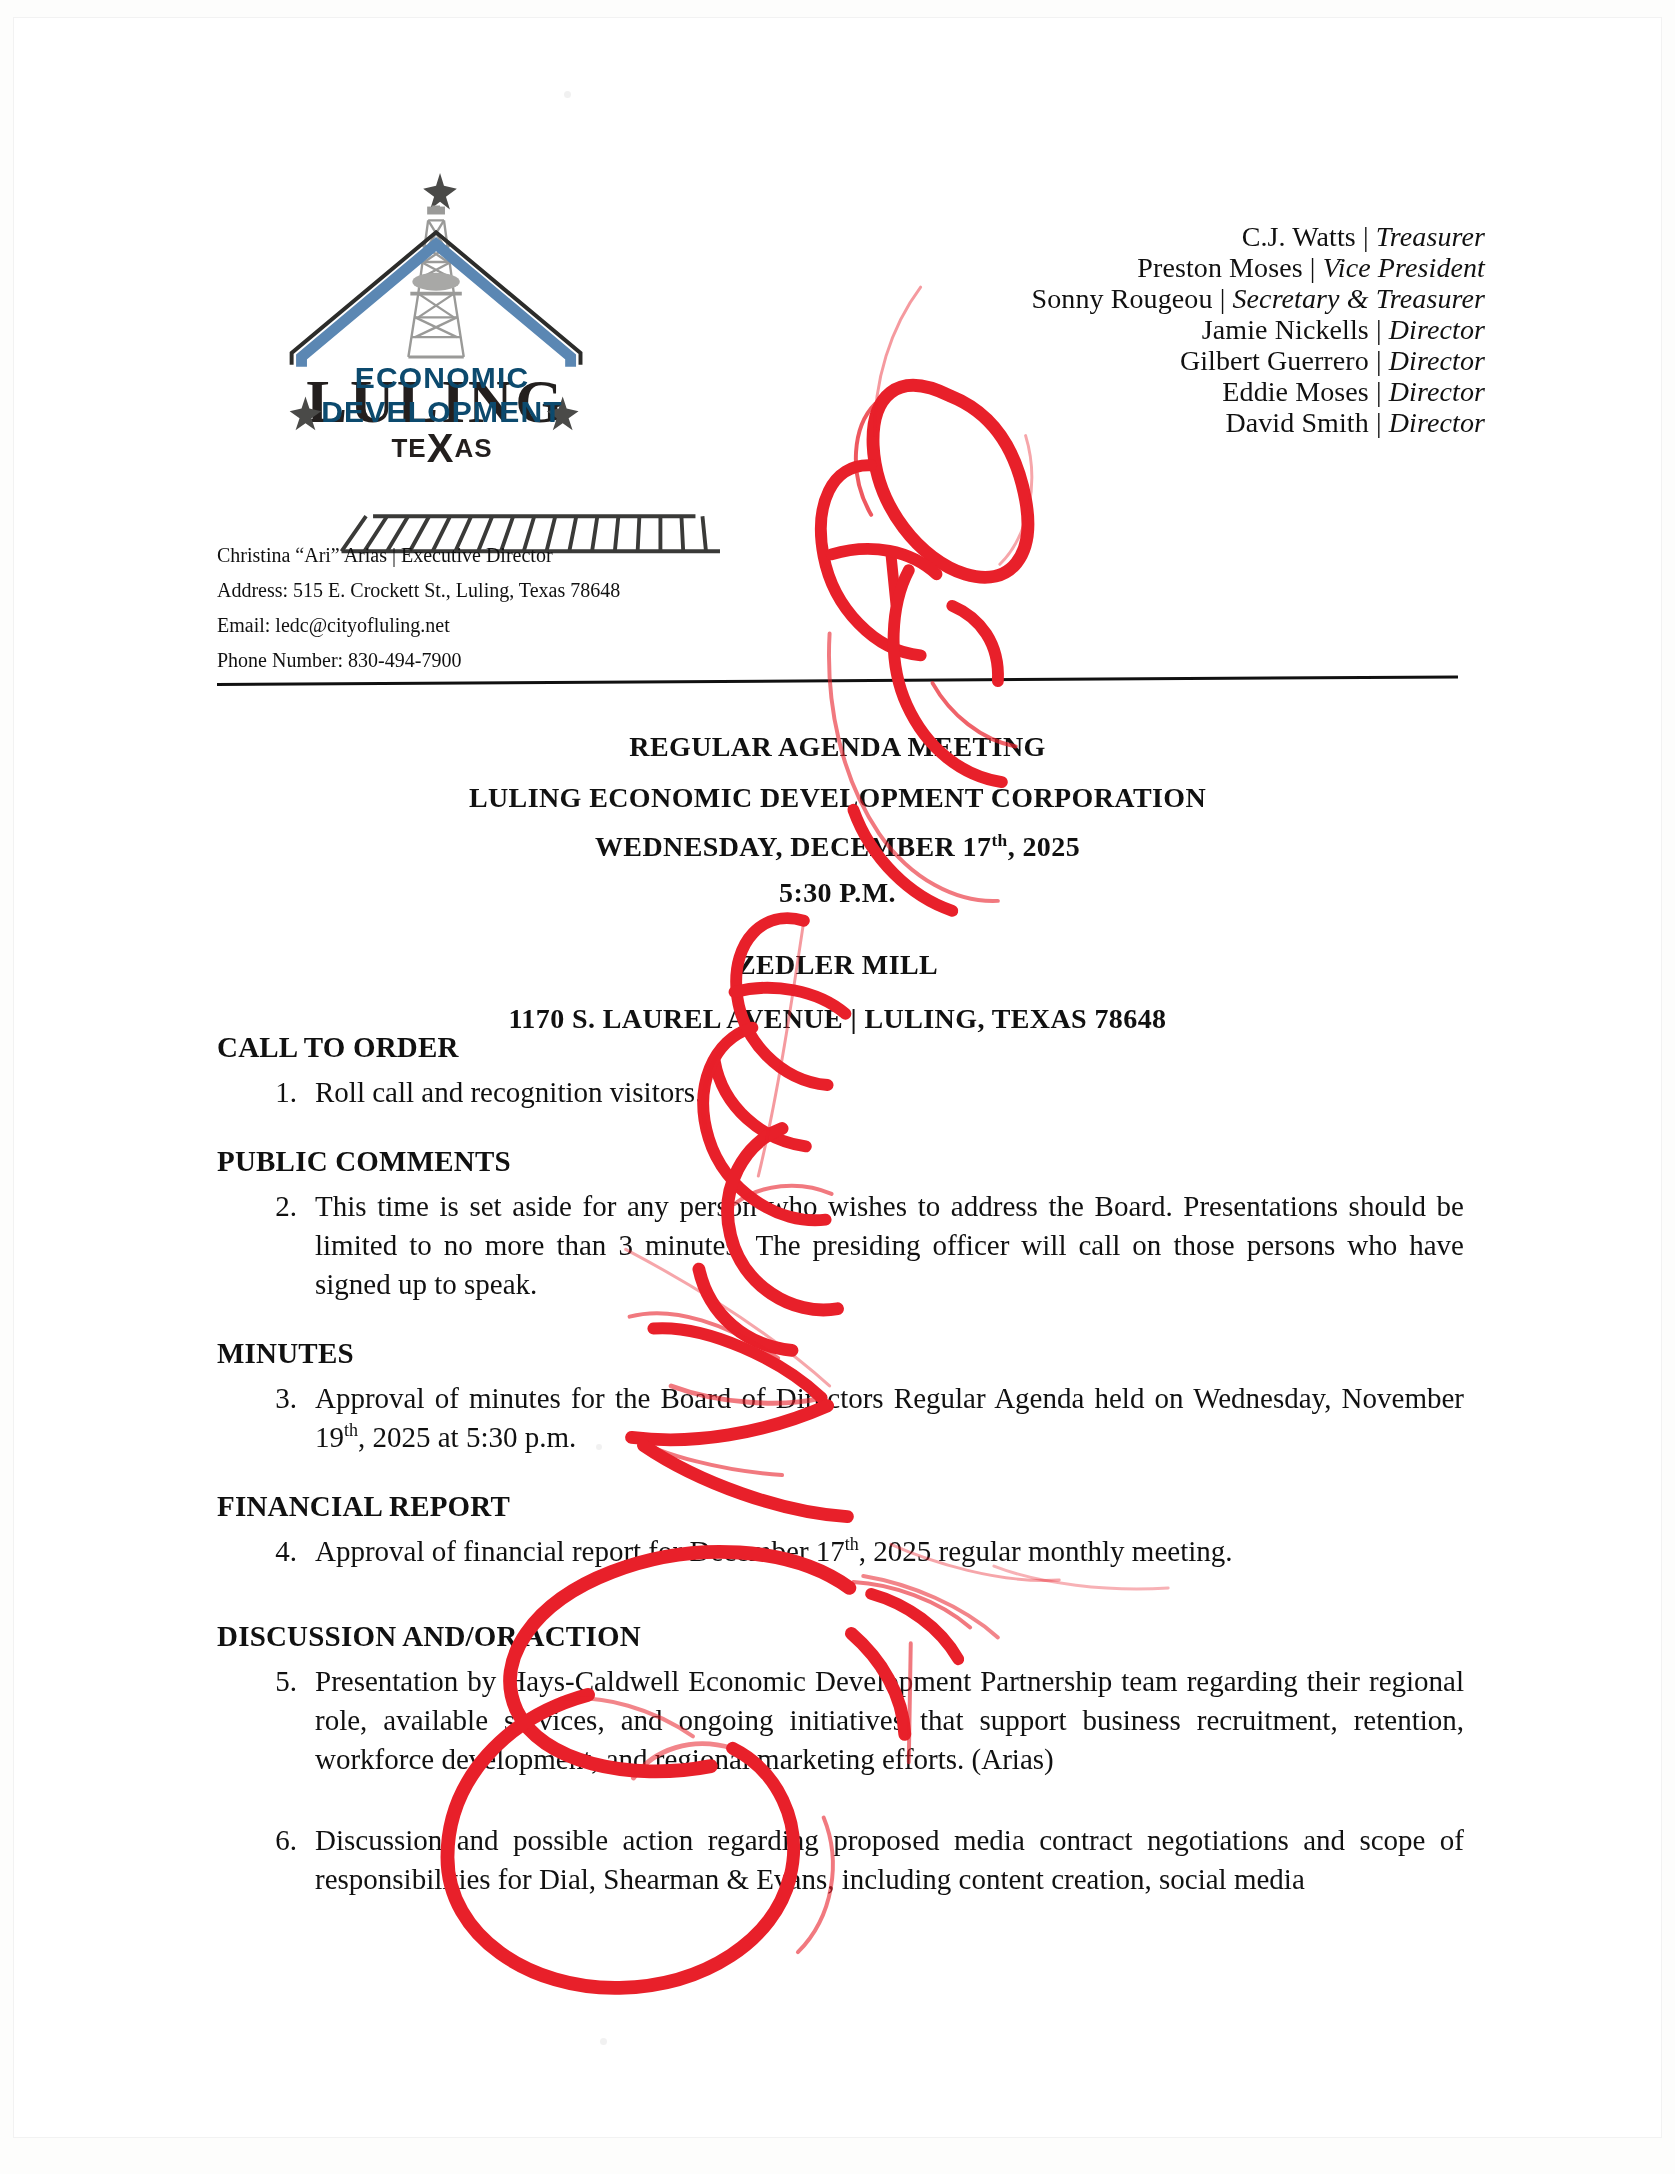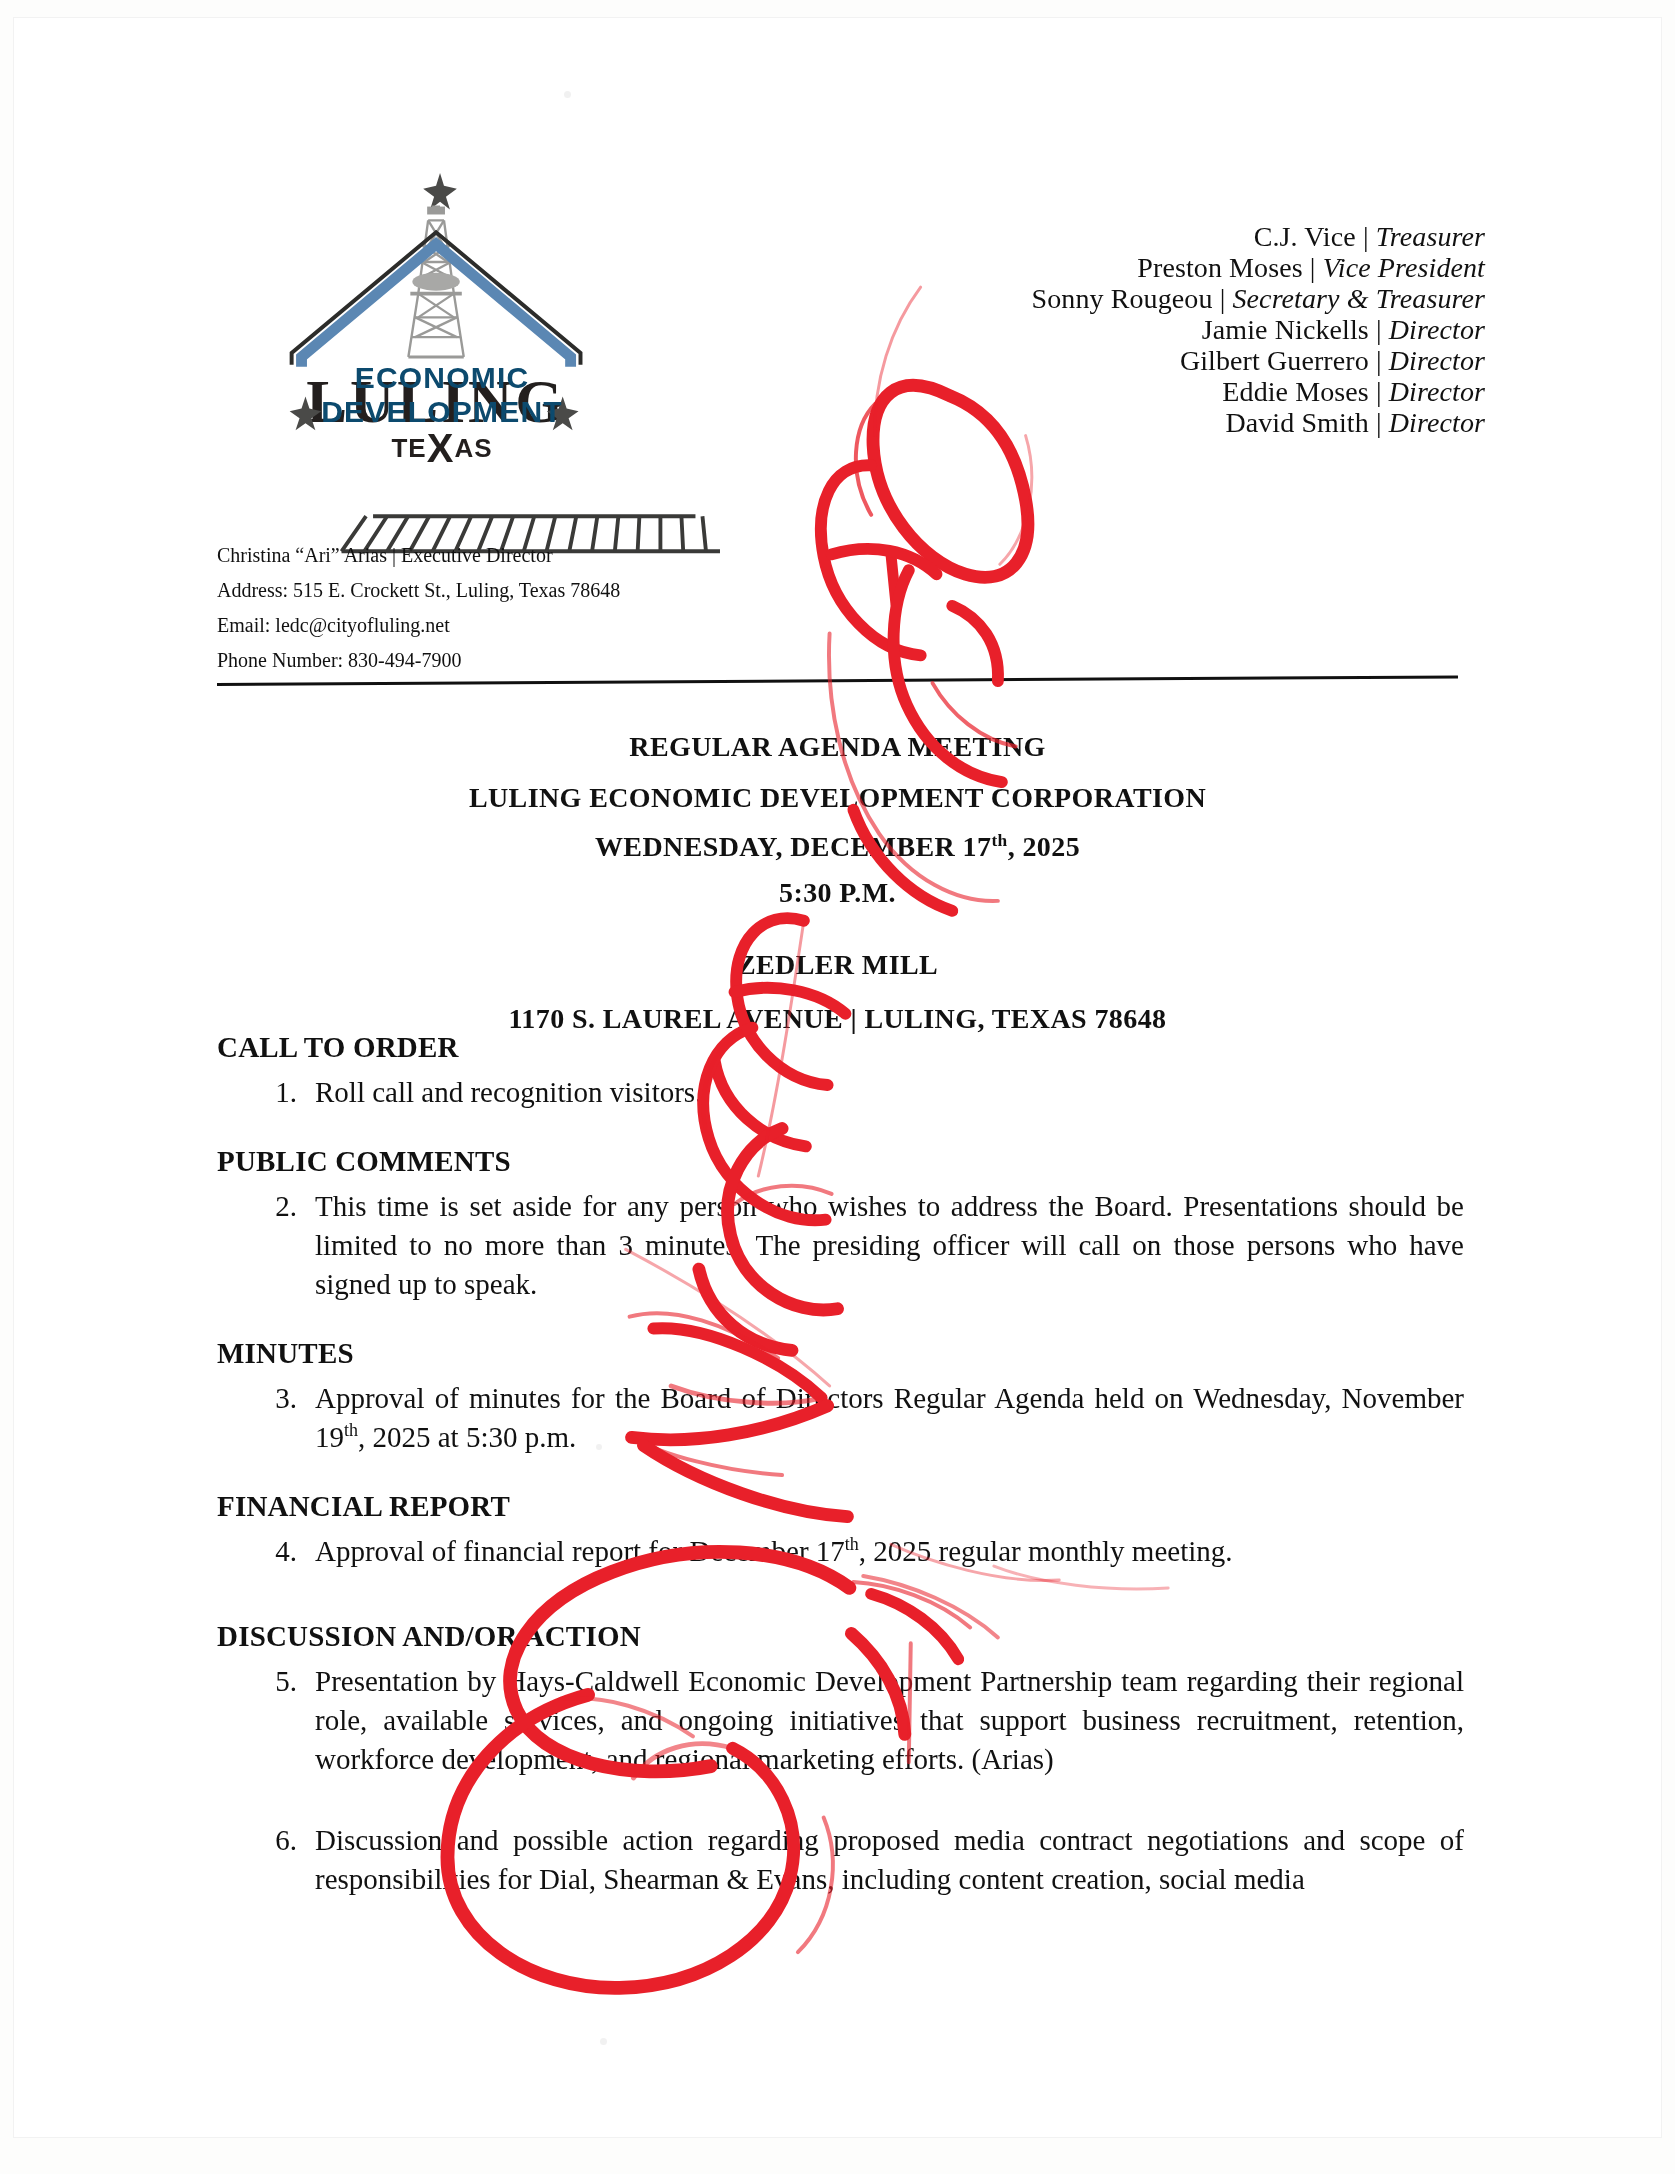--- a/index.html
+++ b/index.html
@@ -174,21 +174,21 @@
           <g stroke="#3a3a38" stroke-width="2.2">
             <path d="M6 26 L222 26"></path>
               <path d="M24 6 L208 6"></path>
             <path d="M20 6 L6 26 M32 6 L19 26 M44 6 L32 26 M56 6 L45 26 M68 6 L58 26 M80 6 L71 26 M92 6 L84 26 M104 6 L97 26 M116 6 L110 26 M128 6 L123 26 M140 6 L136 26 M152 6 L149 26 M164 6 L162 26 M176 6 L175 26 M188 6 L188 26 M200 6 L201 26 M212 6 L214 26"></path>
           </g>
         </svg>
         <div style="position:absolute;left:0;top:259px;width:396px;text-align:center;font-family:'Liberation Sans',sans-serif;font-weight:bold;font-size:26px;letter-spacing:1px;color:#231f1e;"><span>TE</span><span style="font-size:40px;vertical-align:-5px;">X</span><span>AS</span></div>
       </div>
 
       <div id="board">
-        <span class="bl"><span>C.J. Vice</span> <span>|</span> <span class="role">Treasurer</span></span>
+        <span class="bl"><span>C.J. Watts</span> <span>|</span> <span class="role">Treasurer</span></span>
         <span class="bl"><span>Preston Moses</span> <span>|</span> <span class="role">Vice President</span></span>
         <span class="bl"><span>Sonny Rougeou</span> <span>|</span> <span class="role">Secretary &amp; Treasurer</span></span>
         <span class="bl"><span>Jamie Nickells</span> <span>|</span> <span class="role">Director</span></span>
         <span class="bl"><span>Gilbert Guerrero</span> <span>|</span> <span class="role">Director</span></span>
         <span class="bl"><span>Eddie Moses</span> <span>|</span> <span class="role">Director</span></span>
         <span class="bl"><span>David Smith</span> <span>|</span> <span class="role">Director</span></span>
       </div>
 
       <div id="contact">
         <div>Christina “Ari” Arias | Executive Director</div>

